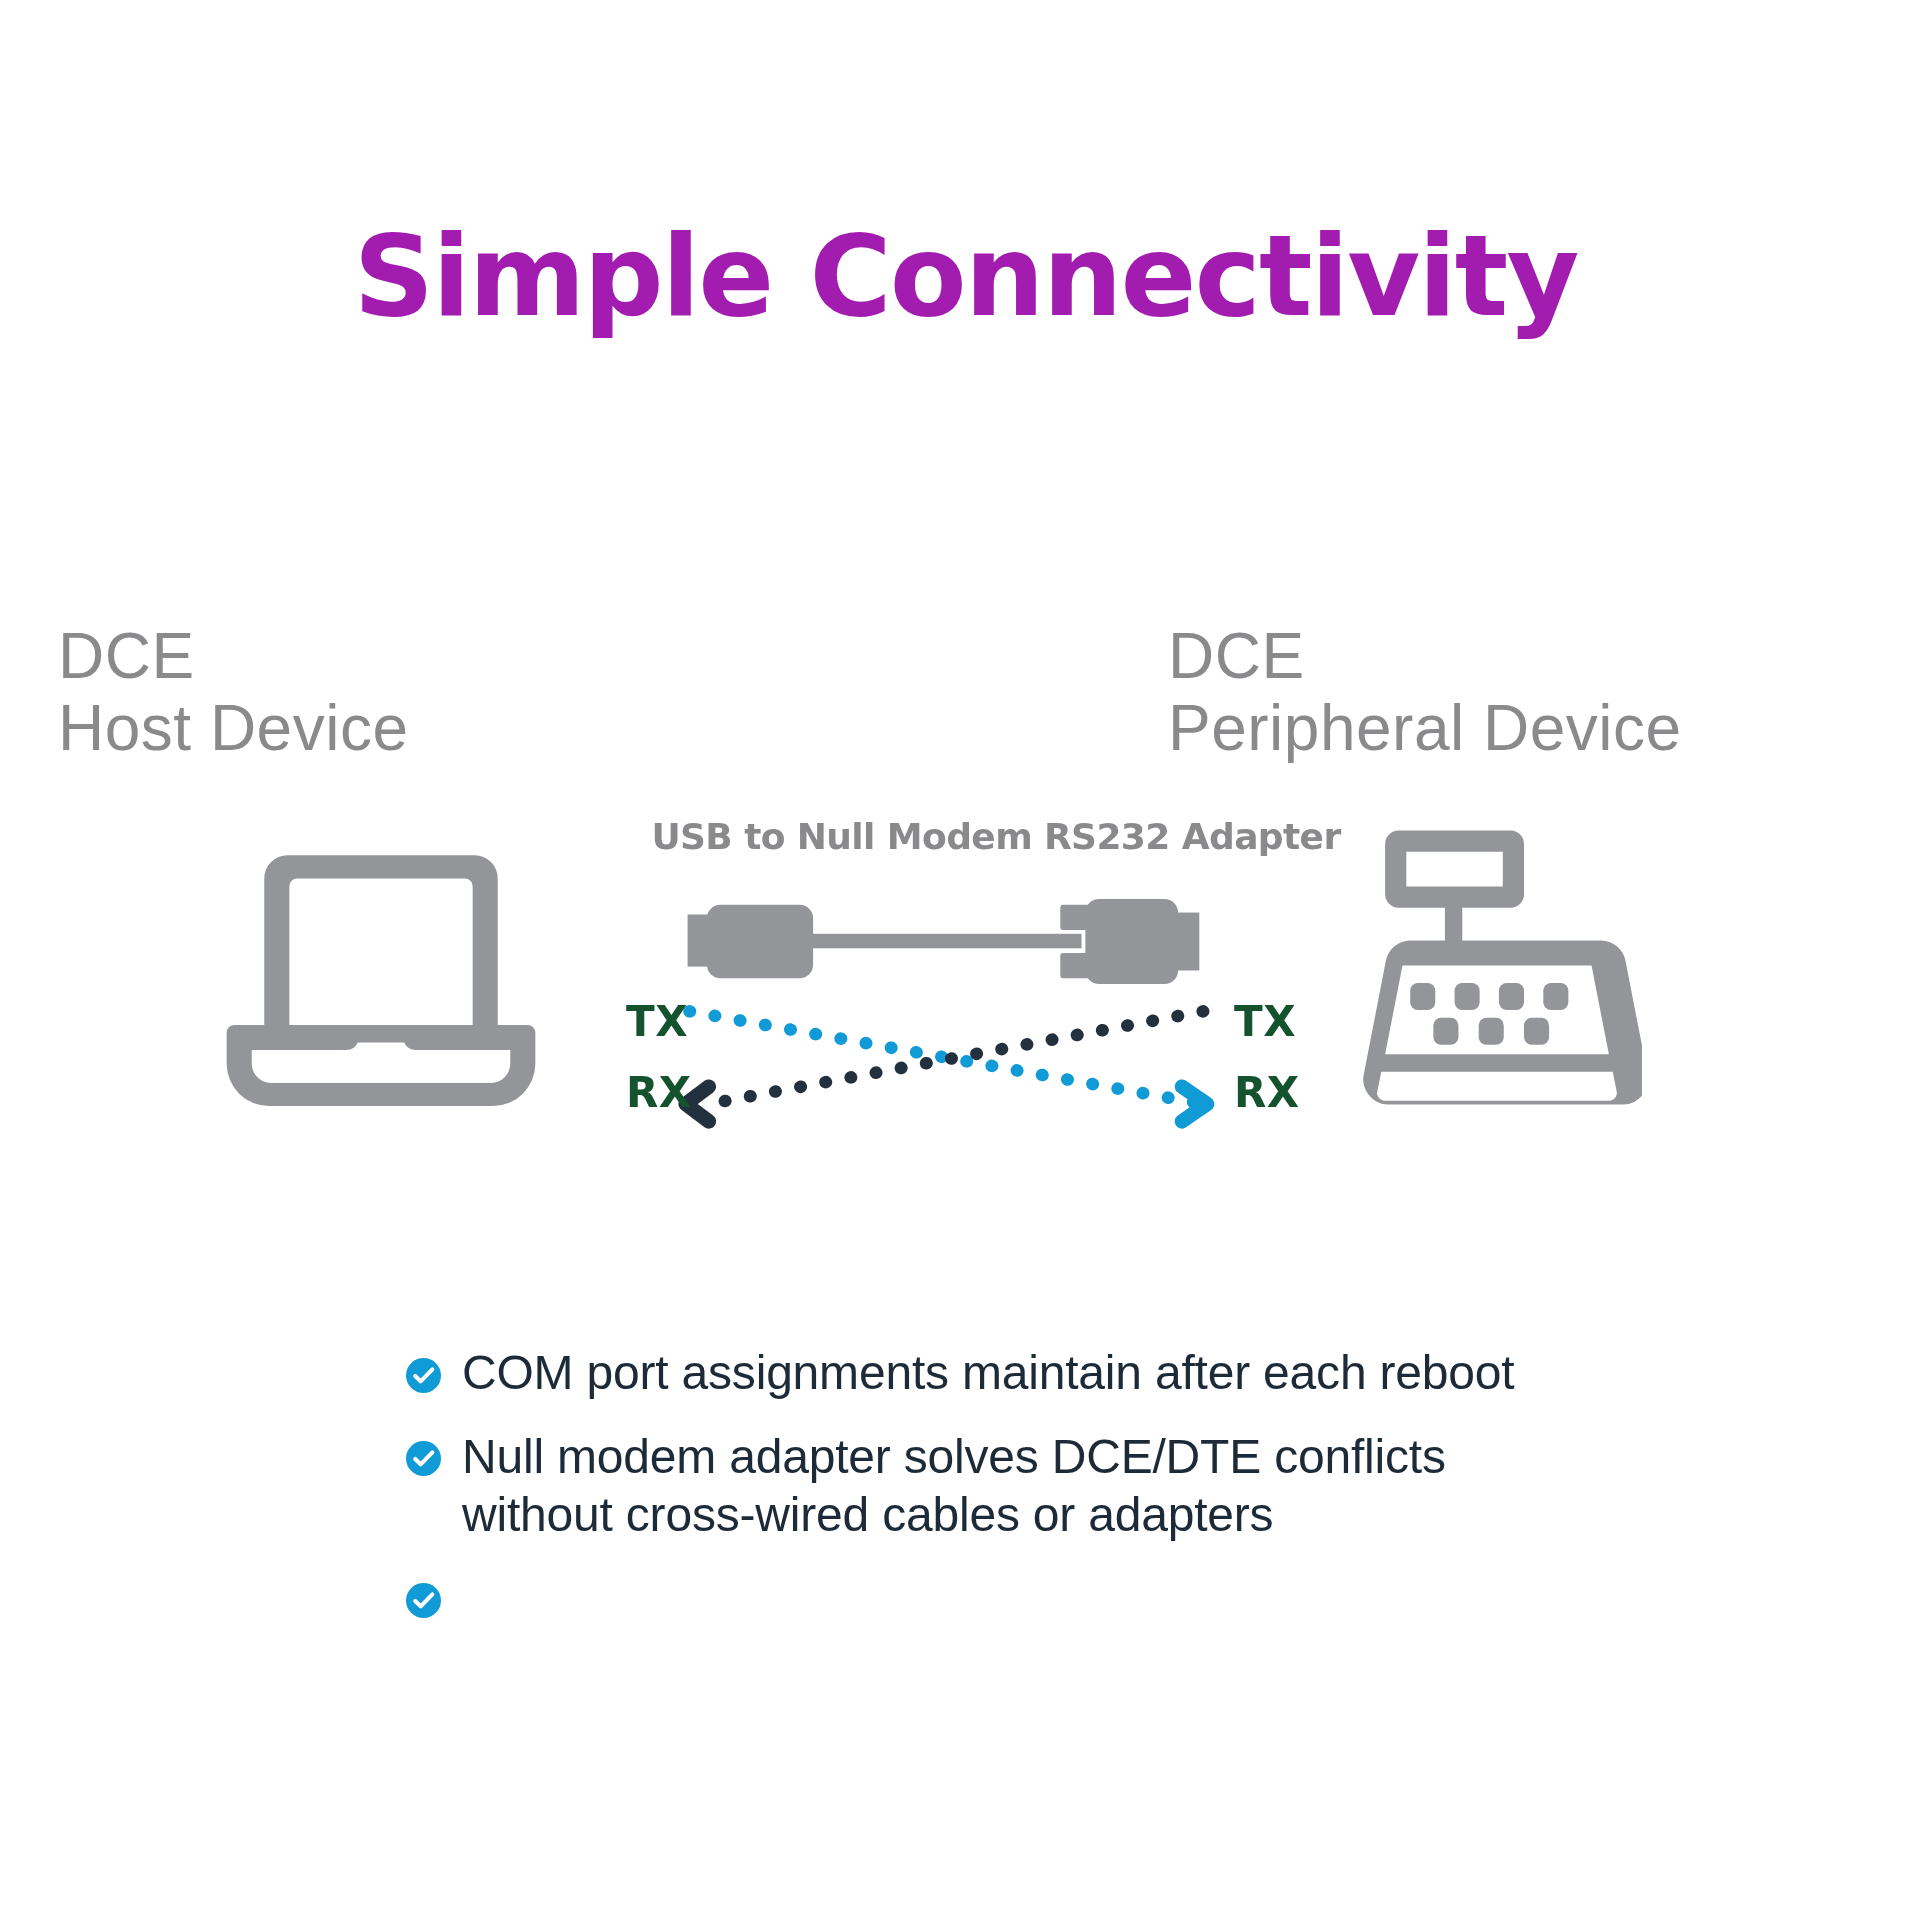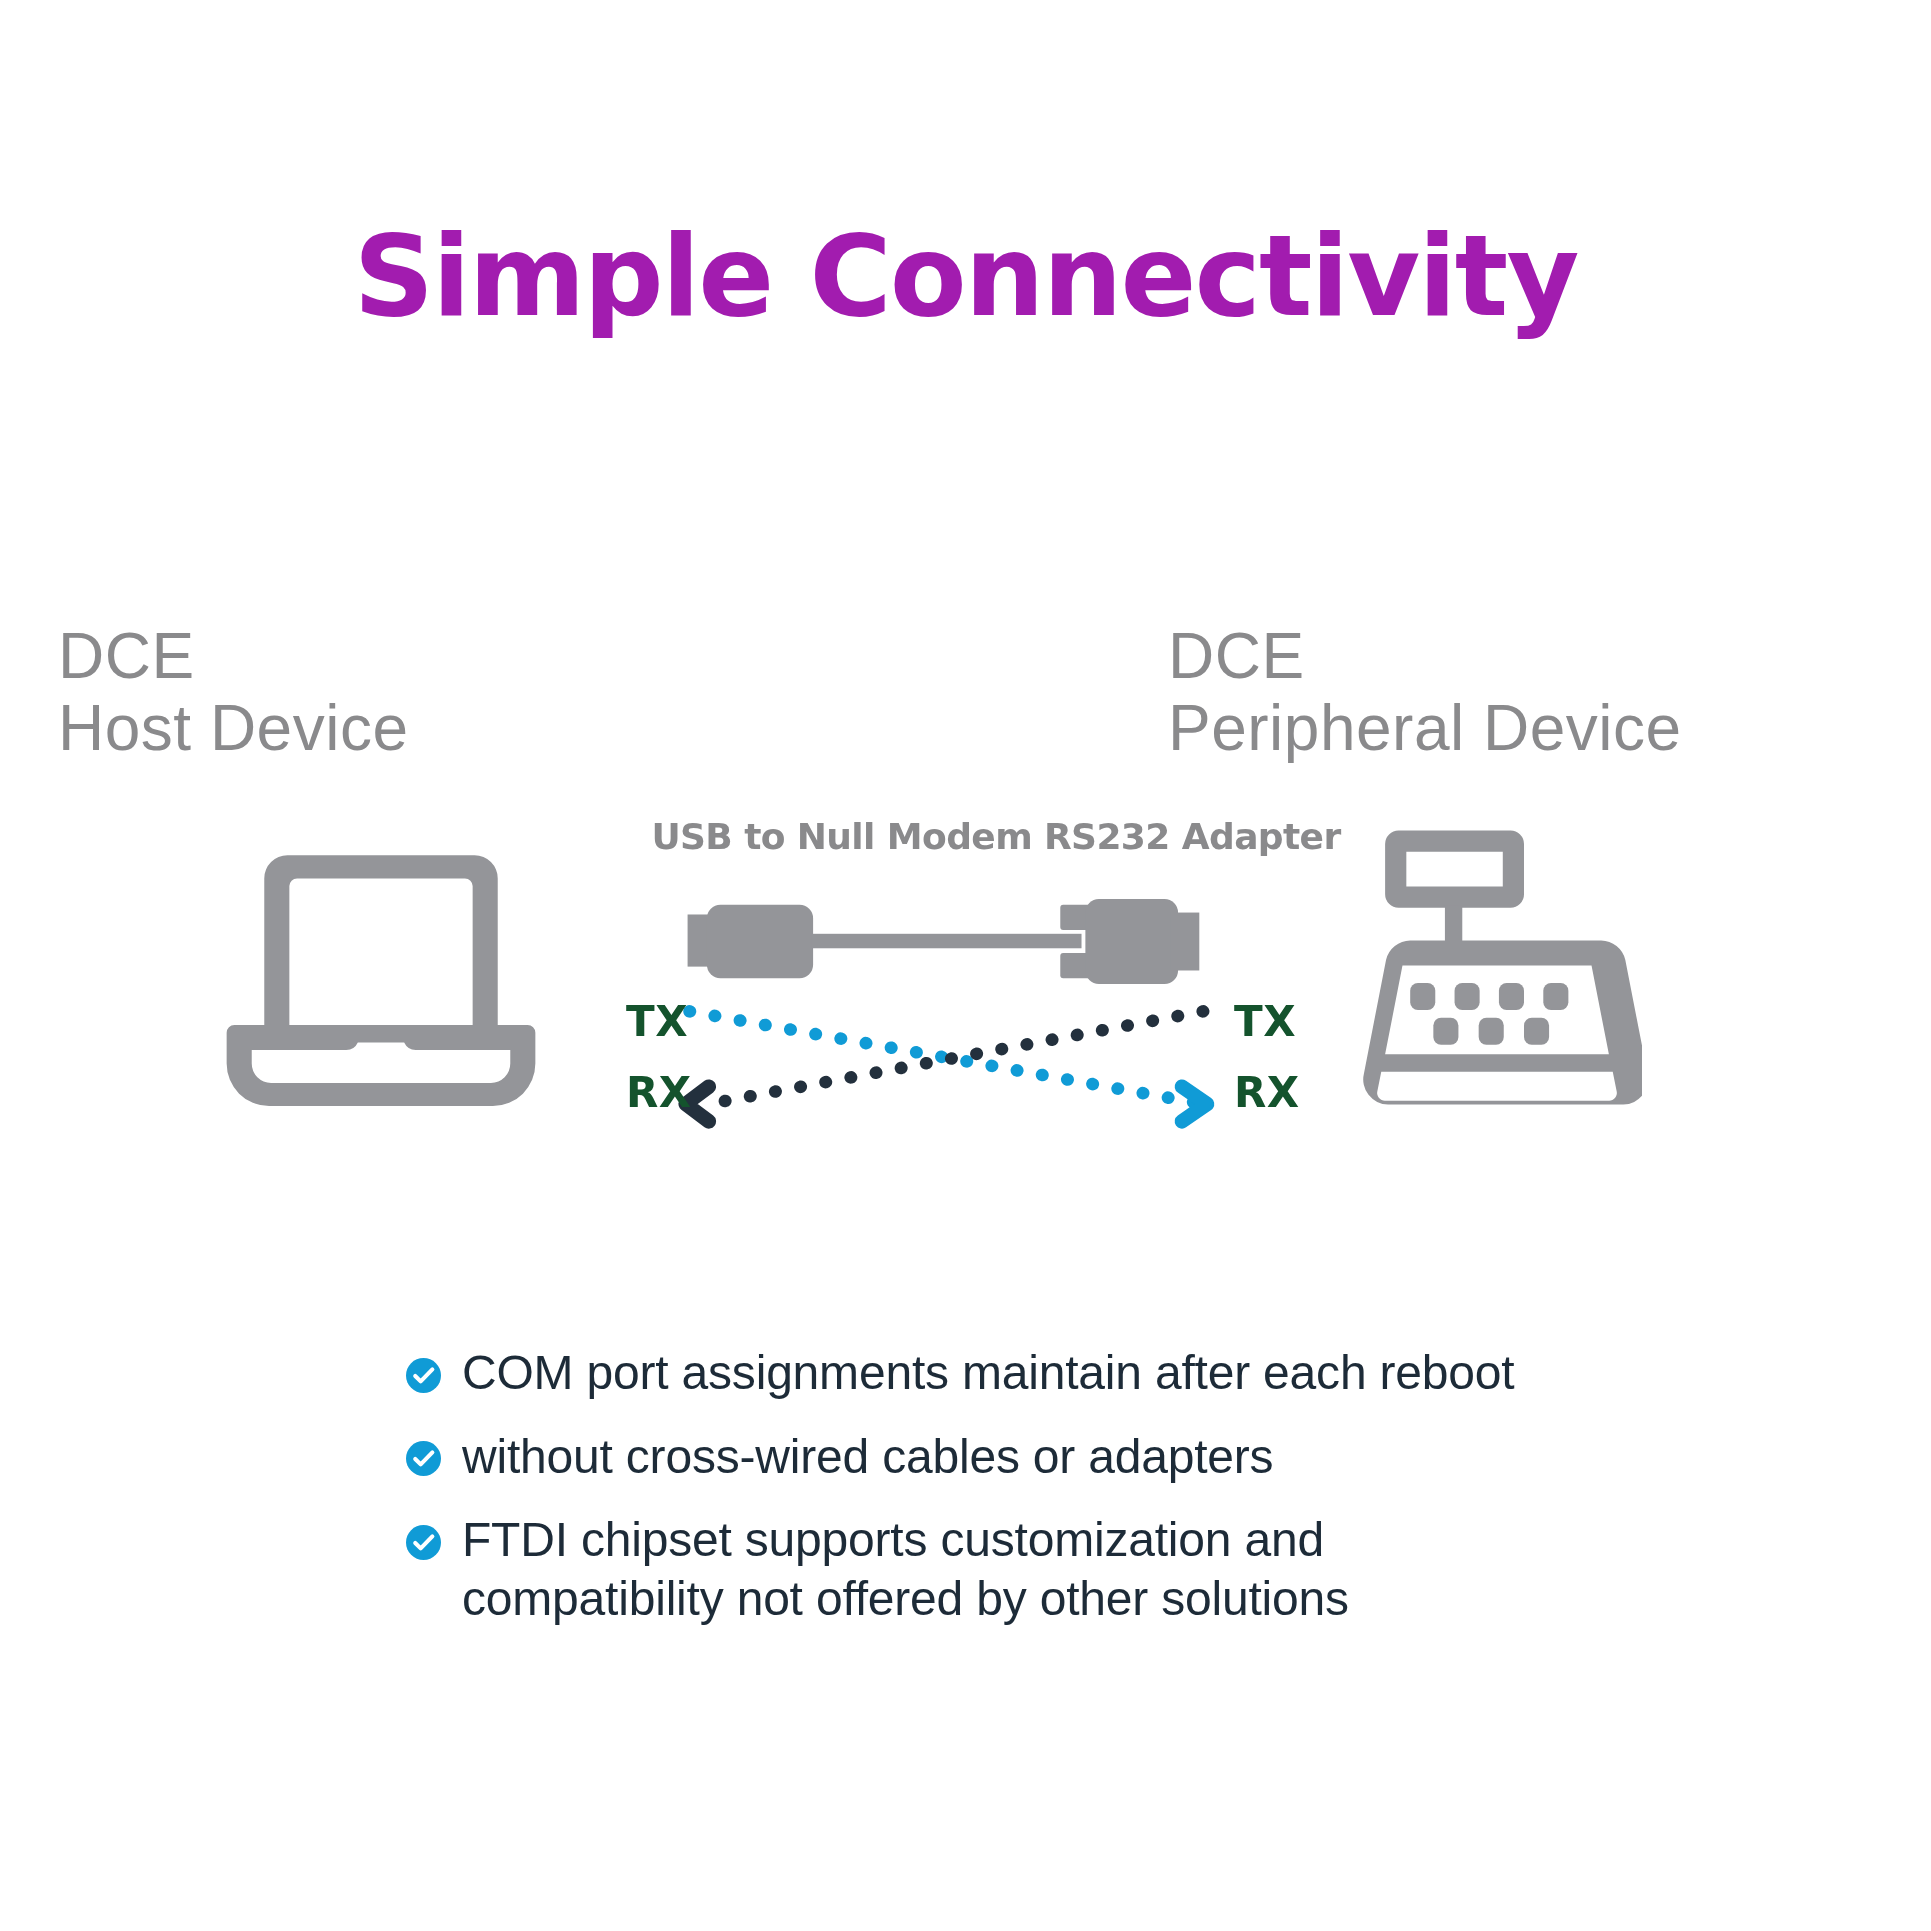--- a/index.html
+++ b/index.html
@@ -251,29 +251,26 @@
       <span class="l">COM port assignments maintain after each reboot</span>
     </div>
   </div>
 
   <div class="feature-row">
     <svg class="check-icon" viewBox="0 0 36 36" xmlns="http://www.w3.org/2000/svg">
       <circle cx="18" cy="18" r="18" fill="#109BD6"></circle>
       <path d="M9.5 18.5 l5.6 5.6 l12 -12.4" fill="none" stroke="#ffffff" stroke-width="4.2" stroke-linecap="round" stroke-linejoin="round"></path>
     </svg>
     <div class="feature-text">
+      <span class="l">Null modem adapter solves DCE/DTE conflicts</span>
       <span class="l">without cross-wired cables or adapters</span>
     </div>
   </div>
 
   <div class="feature-row">
     <svg class="check-icon" viewBox="0 0 36 36" xmlns="http://www.w3.org/2000/svg">
       <circle cx="18" cy="18" r="18" fill="#109BD6"></circle>
       <path d="M9.5 18.5 l5.6 5.6 l12 -12.4" fill="none" stroke="#ffffff" stroke-width="4.2" stroke-linecap="round" stroke-linejoin="round"></path>
     </svg>
-    <div class="feature-text">
-      <span class="l">FTDI chipset supports customization and</span>
-      <span class="l">compatibility not offered by other solutions</span>
-    </div>
   </div>
 
 </div>
 
 
 </body></html>

